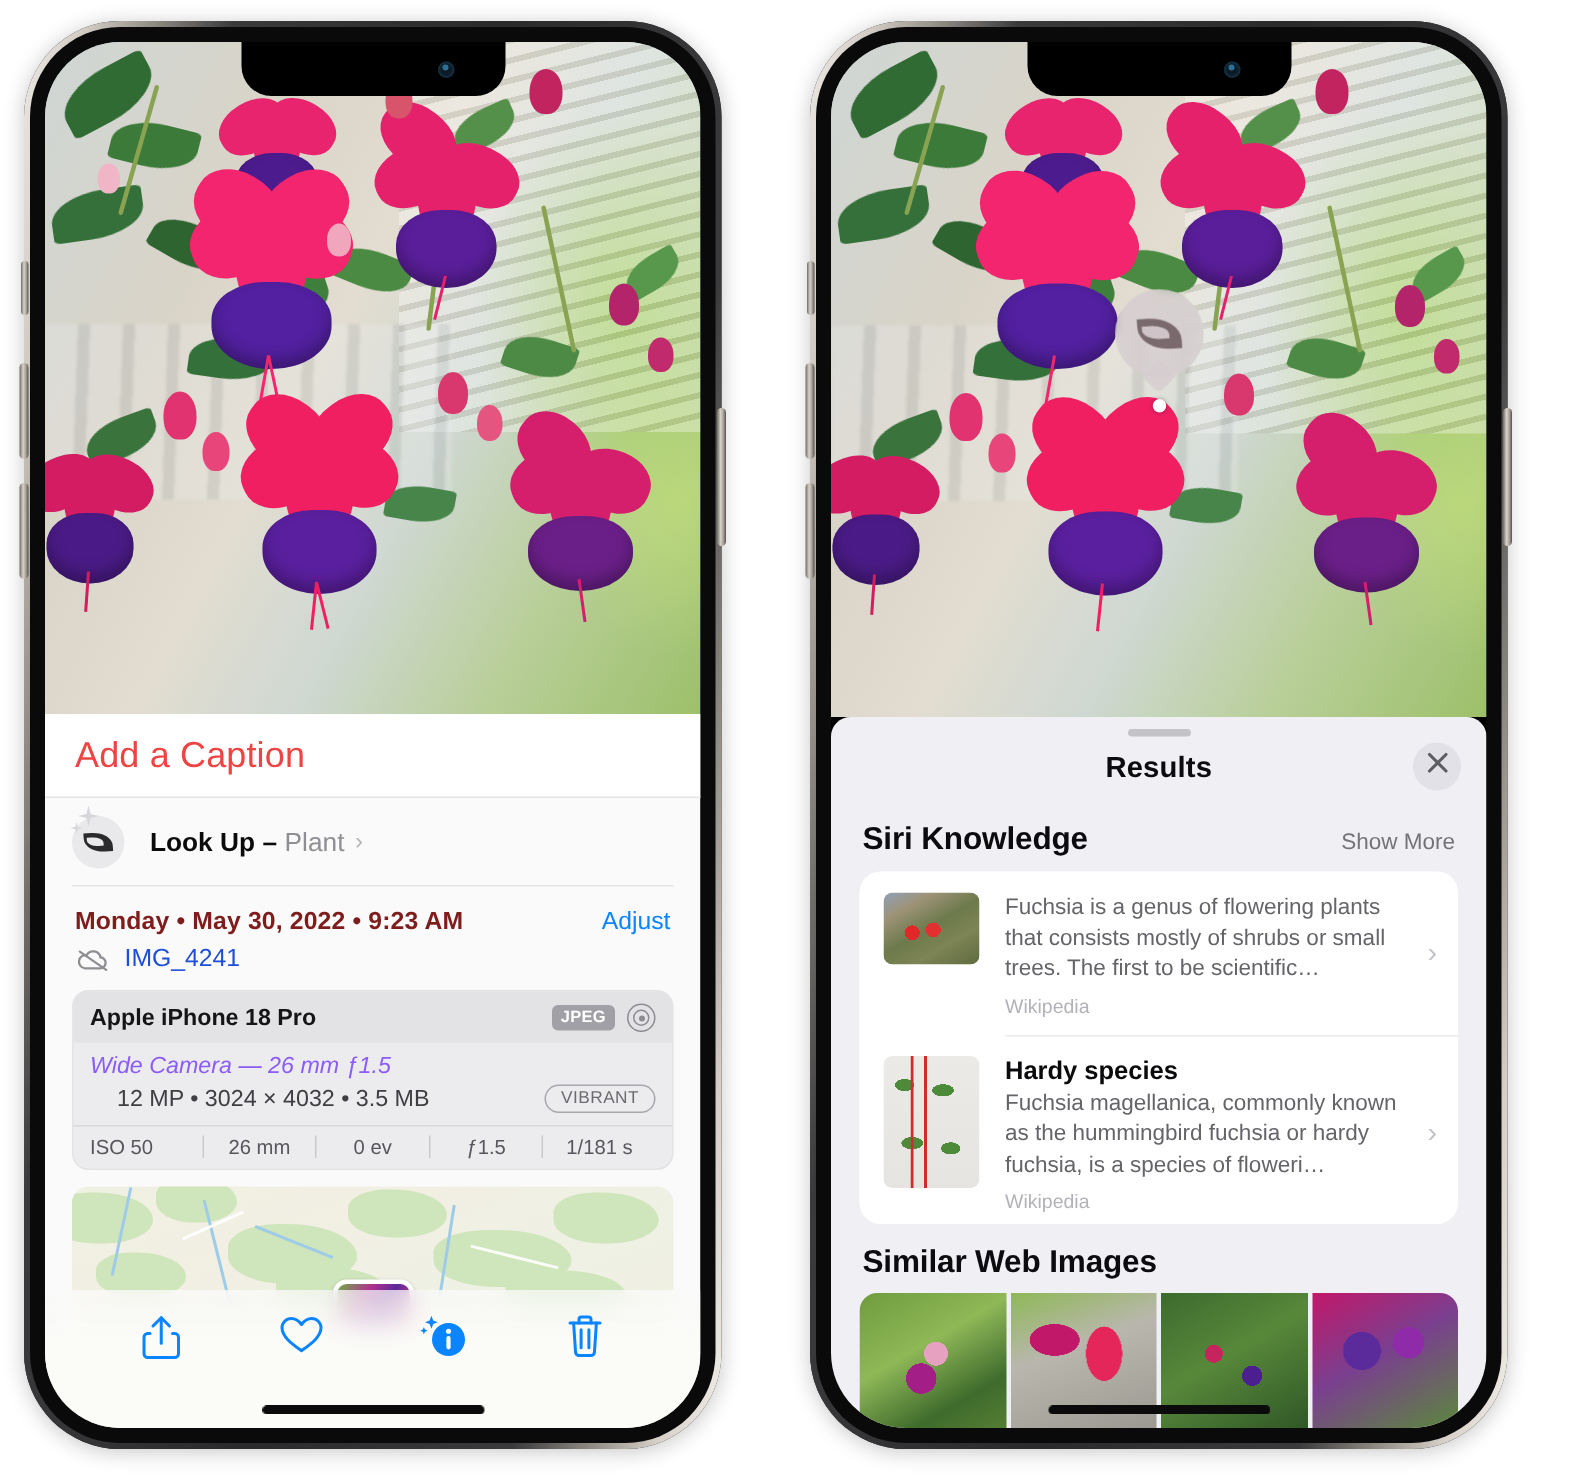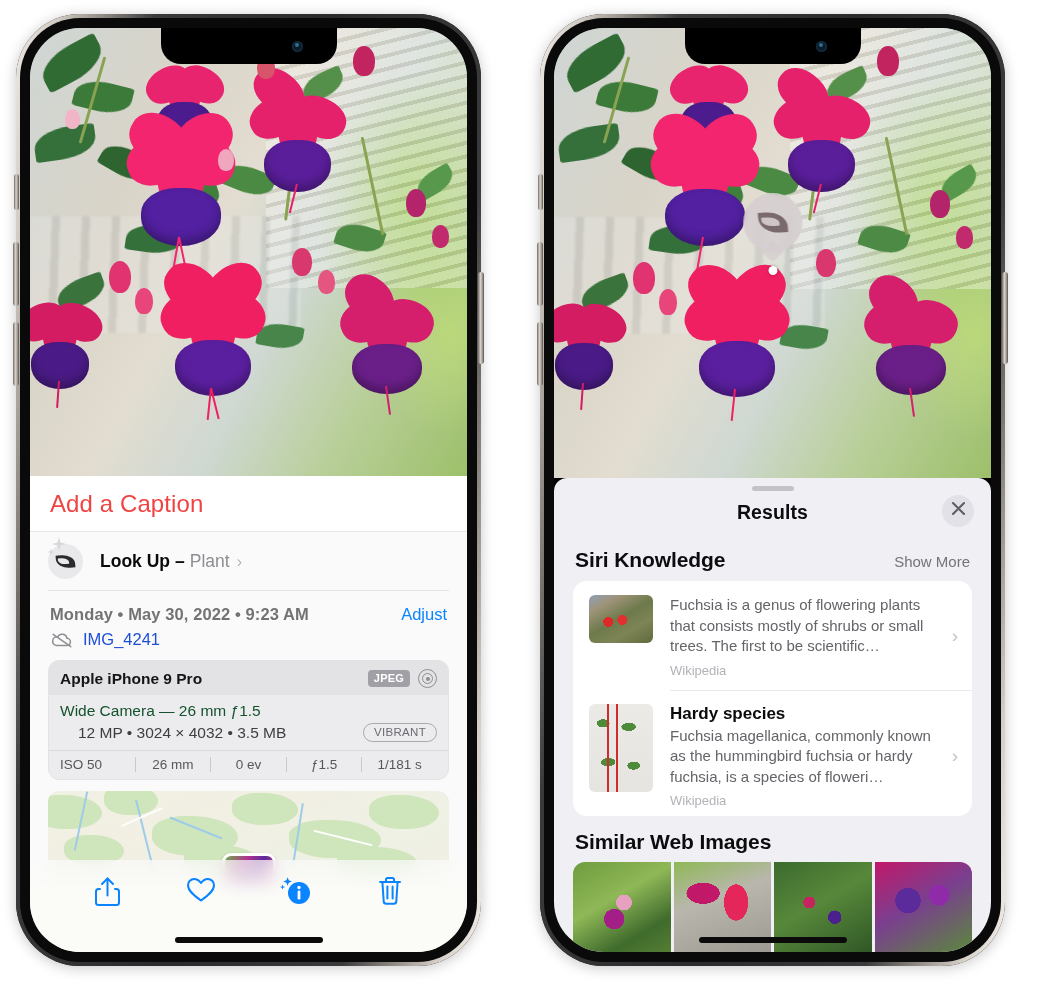--- a/index.html
+++ b/index.html
@@ -109,21 +109,21 @@
         clip-path:polygon(50% 0%,60% 40%,100% 50%,60% 60%,50% 100%,40% 60%,0% 50%,40% 40%); }
   .sp.a { width:14px; height:14px; left:5px; top:0px; }
   .sp.b { width:8px;  height:8px;  left:0px; top:11px; }
   .lookup-txt { margin-left:17px; font-size:17.5px; display:flex; align-items:center; gap:5px; }
   .lookup-txt b { font-weight:700; color:#0b0b0c; }
   .lookup-txt em { font-style:normal; color:#8e8e93; }
   .chev { color:#b4b4b8; font-size:16px; margin-left:2px; }
 
   .date-row { padding:14px 20px 2px; display:flex; align-items:baseline;
               justify-content:space-between; }
-  .date-row .d { font-size:16.5px; font-weight:700; color:#737373; letter-spacing:.1px;text-align:center; }
+  .date-row .d { font-size:16.5px; font-weight:700; color:#7f1d1d; letter-spacing:.1px;text-align:center; }
   .date-row .adj { font-size:16.5px; color:#0a84ff; }
   .file-row { display:flex; align-items:center; gap:9px; padding:4px 20px 11px; }
   .file-row .fn { font-size:16.5px; color:#1d4ed8; }
   .cloud-off { position:relative; width:24px; height:16px; flex:0 0 auto; }
   .cloud-off svg { width:24px; height:16px; }
 
   .exif { margin:0 18px; border-radius:11px; overflow:hidden;
           background:#ececee; border:1px solid #e3e3e5; }
   .exif-head { display:flex; align-items:center; justify-content:space-between;
                padding:8px 11px 7px; background:#e3e3e6; }
@@ -131,21 +131,21 @@
   .exif-head .rt { display:flex; align-items:center; gap:8px; }
   .tag-jpeg { font-size:11px; font-weight:700; color:#fff; background:#a0a0a6;
               border-radius:4px; padding:2px 6px 3px; letter-spacing:.2px; }
   .raw-ico { width:19px; height:19px; border-radius:50%; border:1.6px solid #8c8c92;
              position:relative; }
   .raw-ico::before{ content:""; position:absolute; inset:3px; border-radius:50%;
              border:1.4px solid #8c8c92; }
   .raw-ico::after { content:""; position:absolute; inset:6.5px; border-radius:50%;
              background:#8c8c92; }
   .exif-body { padding:7px 11px 8px; }
-  .exif-body .l1 { font-size:15.5px; color:#14532d; margin-bottom:3px; }
+  .exif-body .l1 { font-size:15.5px; color:#8b5cf6; margin-bottom:3px;font-style:italic; }
   .exif-l2 { display:flex; align-items:center; justify-content:space-between; }
   .exif-l2 .l2 { font-size:15.5px; color:#3e3e43;margin-left:18px; }
   .tag-vib { font-size:11.5px; color:#6b6b71; border:1.2px solid #a8a8ae;
              border-radius:10px; padding:2px 10px 3px; letter-spacing:.3px; }
   .exif-foot { display:flex; align-items:center; border-top:1px solid #d9d9dc;
                padding:6px 4px 7px; }
   .exif-foot div { flex:1; text-align:center; font-size:13.5px; color:#56565c; }
   .exif-foot div:first-child { text-align:left; padding-left:7px; }
   .exif-foot div:last-child  { text-align:center; padding-right:7px; }
   .exif-foot .sep { flex:0 0 1px; width:1px; height:15px; background:#c9c9cd; }
@@ -402,21 +402,21 @@
             <svg viewBox="0 0 24 16">
                 <path d="M6.4 13.5h10.2a3.6 3.6 0 0 0 .4-7.2 5 5 0 0 0-9.3-1.5 3.9 3.9 0 0 0-1.3 8.7z" fill="none" stroke="#8e8e93" stroke-width="1.5"></path>
                 <line x1="3.2" y1="2.4" x2="20.8" y2="14.6" stroke="#8e8e93" stroke-width="1.5" stroke-linecap="round"></line>
               </svg>
           </span>
           <span class="fn">IMG_4241</span>
         </div>
 
         <div class="exif">
           <div class="exif-head">
-            <div class="dev">Apple iPhone 9 Pro</div>
+            <div class="dev">Apple iPhone 18 Pro</div>
             <div class="rt">
               <span class="tag-jpeg">JPEG</span>
               <span class="raw-ico"></span>
             </div>
           </div>
           <div class="exif-body">
             <div class="l1">Wide Camera — 26 mm ƒ1.5</div>
             <div class="exif-l2">
               <div class="l2">12 MP • 3024 × 4032 • 3.5 MB</div>
               <span class="tag-vib">VIBRANT</span>

